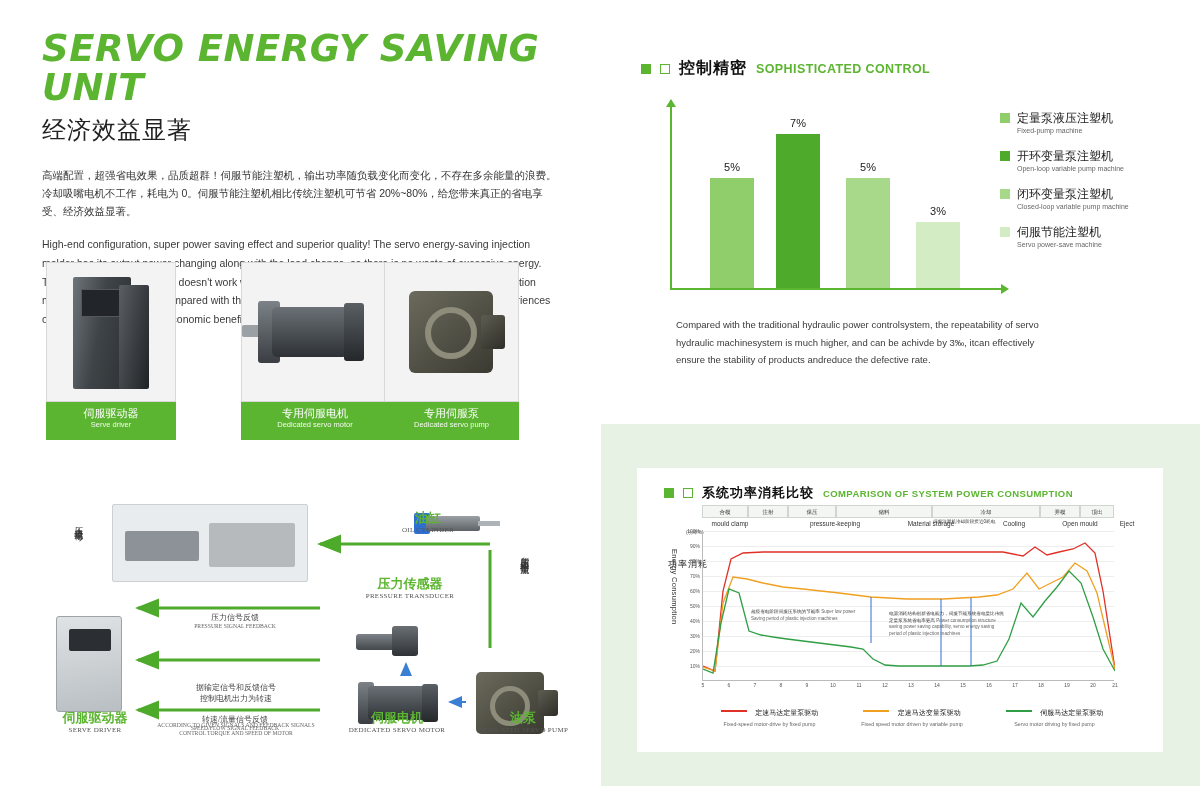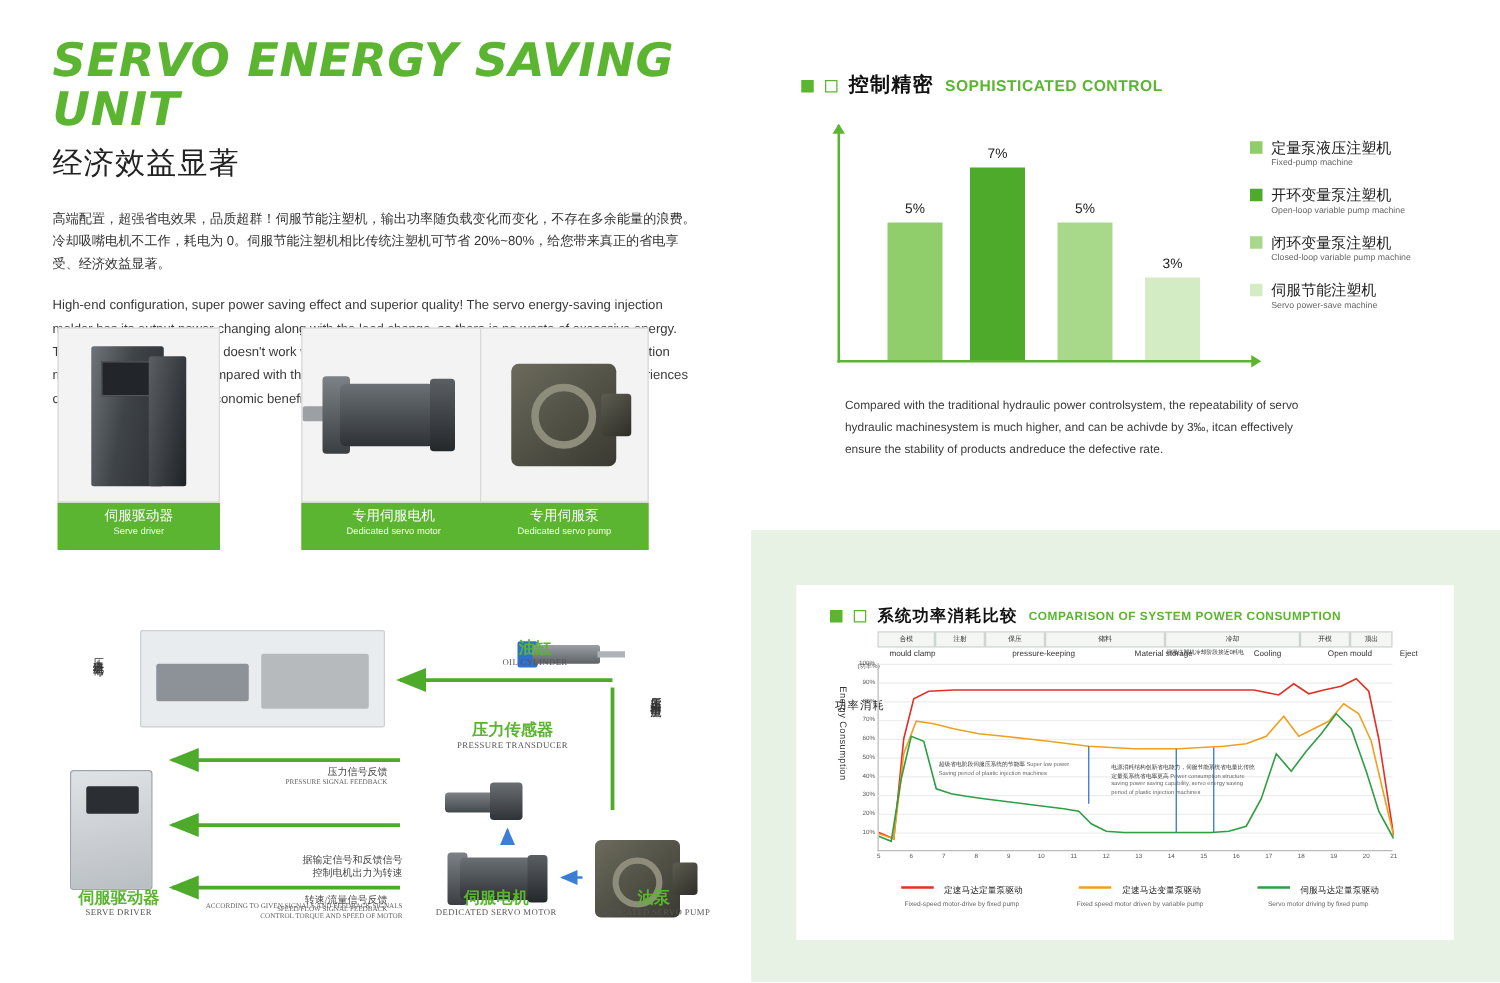--- a/index.html
+++ b/index.html
@@ -120,21 +120,21 @@
   .sq-hollow { width:10px; height:10px; border:1.5px solid #5cb531; display:inline-block; }
   .sec-cn { font-size:16px; color:#111; font-weight:bold; letter-spacing:1px; }
   .sec-en { font-size:12.5px; color:#5cb531; font-weight:bold; letter-spacing:.4px; font-style:normal; }
 
   
   .schematic-head { position:absolute; left:44px; top:463px; }
   .schematic { position:absolute; left:20px; top:498px; width:590px; height:262px;font-family:Liberation Serif, serif; }
   .sch-label { position:absolute; text-align:center; }
   .sch-label .cn { color:#5cb531; font-weight:bold; font-size:13px; display:block; line-height:1.25; }
   .sch-label .en { color:#555; font-size:7px; display:block; letter-spacing:.3px; }
-  .sch-note { position:absolute; text-align:right; color:#444; }
+  .sch-note { position:absolute; text-align:center; color:#444; }
   .sch-note .cn { font-size:8px; display:block; line-height:1.4; }
   .sch-note .en { font-size:5.7px; display:block; color:#666; line-height:1.4; }
   .vtext {
     position:absolute;
     writing-mode:vertical-rl;
     text-orientation:upright;
     font-size:9px;
     color:#333;
     letter-spacing:1px;
     line-height:1.3;

